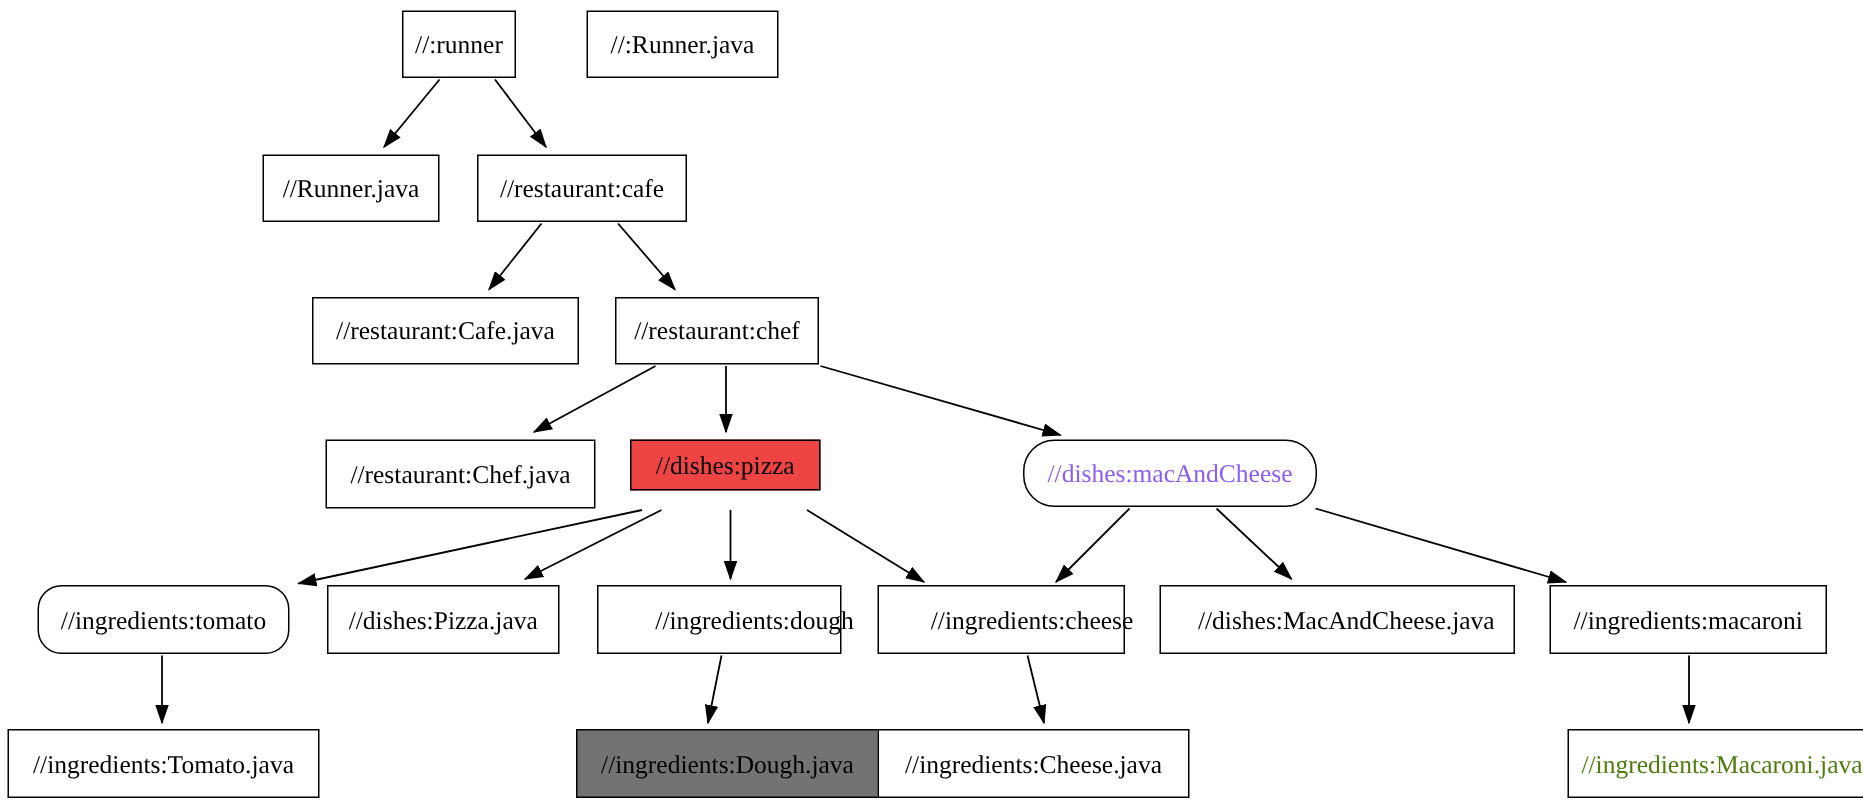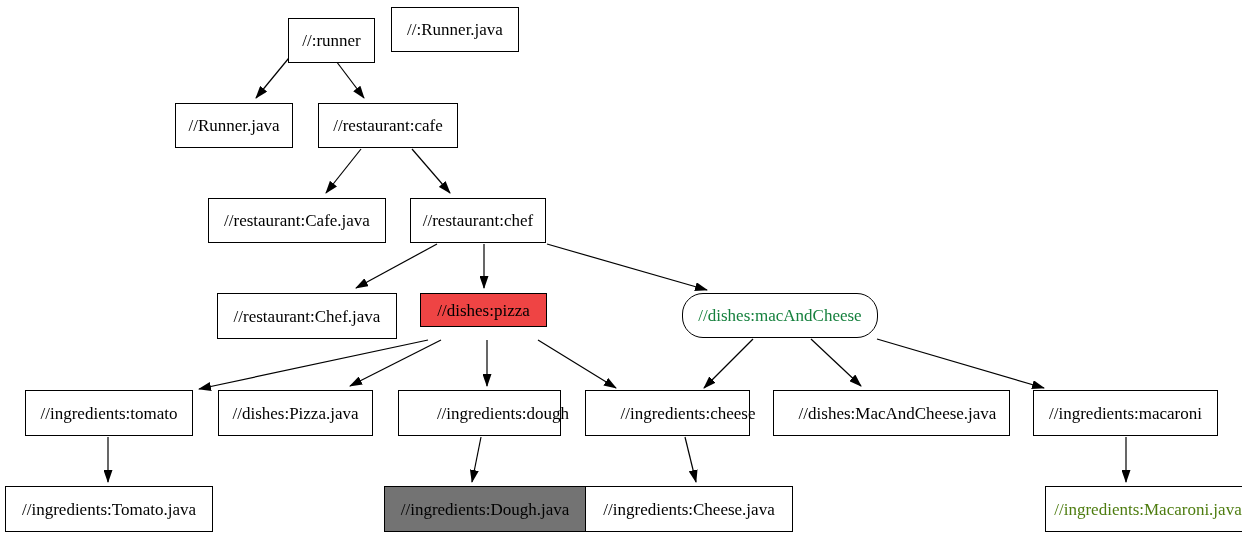--- a/index.html
+++ b/index.html
@@ -65,21 +65,21 @@
         <line x1="753" y1="339" x2="704" y2="388" marker-end="url(#arrowhead)"></line>
         <line x1="811" y1="339" x2="861" y2="386" marker-end="url(#arrowhead)"></line>
         <line x1="877" y1="339" x2="1044" y2="388" marker-end="url(#arrowhead)"></line>
         <line x1="108" y1="437" x2="108" y2="482" marker-end="url(#arrowhead)"></line>
         <line x1="481" y1="437" x2="472" y2="482" marker-end="url(#arrowhead)"></line>
         <line x1="685" y1="437" x2="696" y2="482" marker-end="url(#arrowhead)"></line>
         <line x1="1126" y1="437" x2="1126" y2="482" marker-end="url(#arrowhead)"></line>
       </g>
   </svg>
   <div id="node-layer">
-      <div class="node" style="left: 268px; top: 18px; width: 87px; height: 45px; background: rgb(255, 255, 255); border-color: rgb(0, 0, 0); color: rgb(0, 0, 0); margin-left: 20px;">
+      <div class="node" style="left: 268px; top: 7px; width: 76px; height: 45px; background: rgb(255, 255, 255); border-color: rgb(0, 0, 0); color: rgb(0, 0, 0);">
         <span>//:runner</span>
       </div>
       <div class="node" style="left: 375px; top: 7px; width: 128px; height: 45px; background: rgb(255, 255, 255); border-color: rgb(0, 0, 0); color: rgb(0, 0, 0); margin-left: 16px;">
         <span>//:Runner.java</span>
       </div>
       <div class="node" style="left: 175px; top: 103px; width: 118px; height: 45px; background: rgb(255, 255, 255); border-color: rgb(0, 0, 0); color: rgb(0, 0, 0);">
         <span>//Runner.java</span>
       </div>
       <div class="node" style="left: 318px; top: 103px; width: 140px; height: 45px; background: rgb(255, 255, 255); border-color: rgb(0, 0, 0); color: rgb(0, 0, 0);">
         <span>//restaurant:cafe</span>
@@ -89,24 +89,24 @@
       </div>
       <div class="node" style="left: 410px; top: 198px; width: 136px; height: 45px; background: rgb(255, 255, 255); border-color: rgb(0, 0, 0); color: rgb(0, 0, 0);">
         <span>//restaurant:chef</span>
       </div>
       <div class="node" style="left: 217px; top: 293px; width: 180px; height: 46px; background: rgb(255, 255, 255); border-color: rgb(0, 0, 0); color: rgb(0, 0, 0);">
         <span>//restaurant:Chef.java</span>
       </div>
       <div class="node" style="left: 420px; top: 293px; width: 127px; height: 34px; background: #ef4444; border-color: rgb(0, 0, 0); color: rgb(0, 0, 0);">
         <span>//dishes:pizza</span>
       </div>
-      <div class="node" style="left: 682px; top: 293px; width: 196px; height: 45px; background: rgb(255, 255, 255); border-color: rgb(0, 0, 0); color: #15803d; border-radius: 21px;">
+      <div class="node" style="left: 682px; top: 293px; width: 196px; height: 45px; background: rgb(255, 255, 255); border-color: rgb(0, 0, 0); color: #8b5cf6; border-radius: 21px;">
         <span>//dishes:macAndCheese</span>
       </div>
-      <div class="node" style="left: 25px; top: 390px; width: 168px; height: 46px; background: rgb(255, 255, 255); border-color: rgb(0, 0, 0); color: rgb(0, 0, 0);">
+      <div class="node" style="left: 25px; top: 390px; width: 168px; height: 46px; background: rgb(255, 255, 255); border-color: rgb(0, 0, 0); color: rgb(0, 0, 0); border-radius: 16px;">
         <span>//ingredients:tomato</span>
       </div>
       <div class="node" style="left: 218px; top: 390px; width: 155px; height: 46px; background: rgb(255, 255, 255); border-color: rgb(0, 0, 0); color: rgb(0, 0, 0);">
         <span>//dishes:Pizza.java</span>
       </div>
       <div class="node" style="left: 398px; top: 390px; width: 163px; height: 46px; background: rgb(255, 255, 255); border-color: rgb(0, 0, 0); color: rgb(0, 0, 0); padding-left: 47px;">
         <span>//ingredients:dough</span>
       </div>
       <div class="node" style="left: 585px; top: 390px; width: 165px; height: 46px; background: rgb(255, 255, 255); border-color: rgb(0, 0, 0); color: rgb(0, 0, 0); padding-left: 41px;">
         <span>//ingredients:cheese</span>

